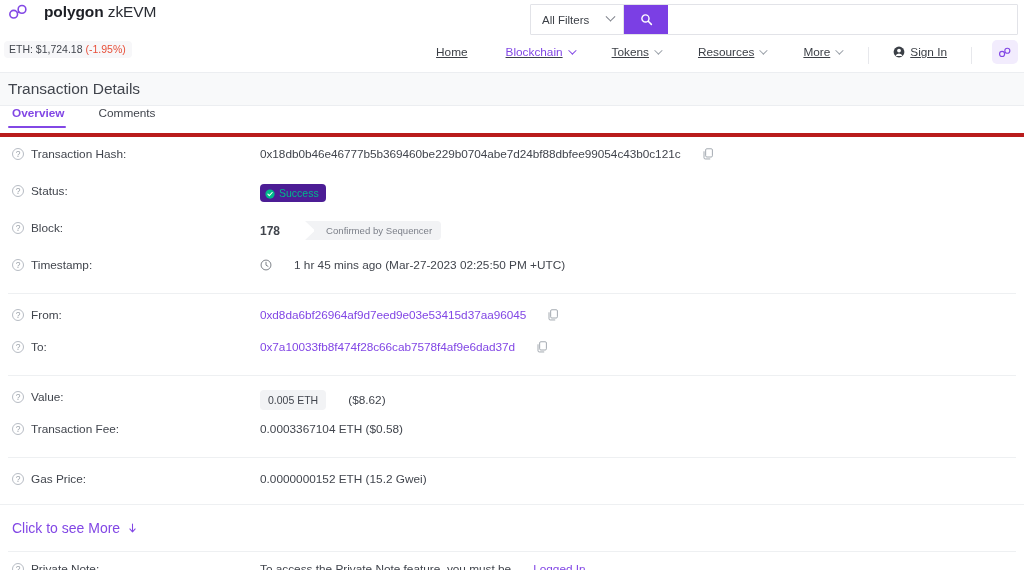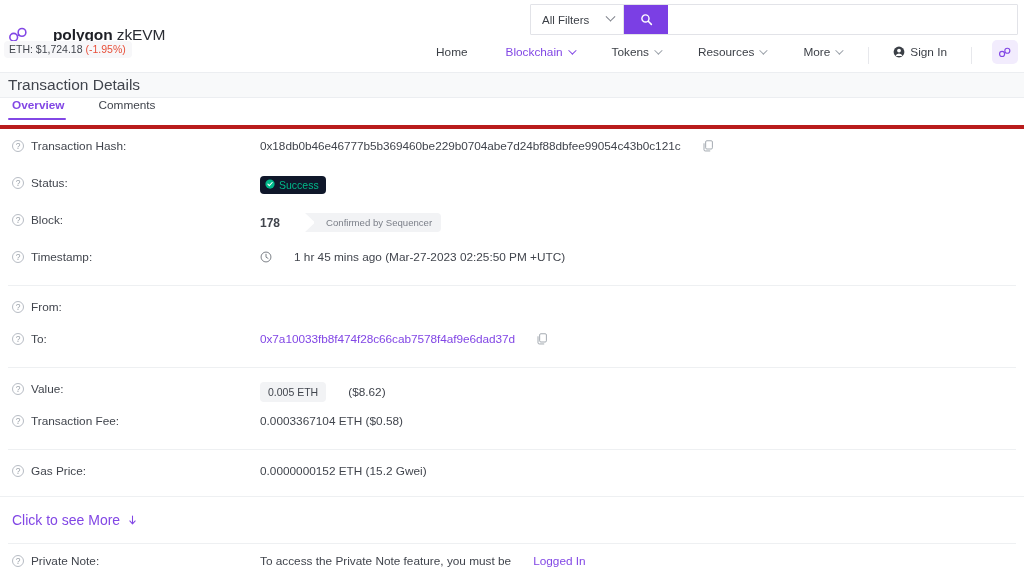--- a/index.html
+++ b/index.html
@@ -6,21 +6,21 @@
   html, body {
     width: 1024px; height: 570px;
     font-family: "Liberation Sans", sans-serif;
     background: #fff; color: #3b3f46;
     overflow: hidden;
   }
 
   
   .topbar { position: relative; height: 72px; background: #ffffff; }
 
-  .brand { position: absolute; left: 8px; top: 26px; display: flex; align-items: center; gap: 24px; }
+  .brand { position: absolute; left: 8px; top: 3px; display: flex; align-items: center; gap: 15px; }
   .brand-logo { width: 21px; height: 18px; display: block; }
   .brand-text { font-size: 15.5px; letter-spacing: -0.1px; white-space: nowrap; }
   .brand-text .b1 { font-weight: bold; color: #1d1f25; }
   .brand-text .b2 { font-weight: 400; color: #2a2d34; }
 
   .ethprice {
     position: absolute; left: 4px; top: 41px;
     background: #f7f7f9; border-radius: 4px;
     padding: 2px 6px 3px 5px;
     font-size: 10.5px; color: #41454d; white-space: nowrap;
@@ -47,41 +47,41 @@
     flex: 1; border: 0; outline: none; padding: 0 12px;
     font-size: 11.7px; color: #3b3f46; font-family: inherit; background: transparent;
   }
   .searchinput::placeholder { color: #a7abb4; }
   .searchbtn {
     width: 44px; background: #7b3fe4; border: 0; cursor: pointer;
     display: flex; align-items: center; justify-content: center;
   }
 
   
-  .nav { position: absolute; right: 6px; top: 40px; display: flex; align-items: flex-end; gap: 12px; }
+  .nav { position: absolute; right: 6px; top: 40px; display: flex; align-items: flex-end; gap: 12px; text-decoration: underline; }
   .navitem {
     display: flex; align-items: center; gap: 5px;
     font-size: 11.8px; color: #3b3f46; padding: 5px 13px; cursor: pointer;
     white-space: nowrap;
   }
   .navitem.active { color: #8247e5; }
   .navitem .nchev { width: 6px; height: 6px;
     border-right: 1.2px solid #9aa0a8; border-bottom: 1.2px solid #9aa0a8;
     transform: rotate(45deg) translateY(-2px); }
   .navitem.active .nchev { border-color: #8247e5; }
   .navsep { width: 1px; height: 17px; background: #e7e8ec; margin: 0 2px; }
   .signin { display: flex; align-items: center; gap: 5px; font-size: 11.8px; color: #3b3f46; padding: 5px 10px; cursor: pointer; }
   .chainbtn {
     width: 26px; height: 24px; margin-left: 6px; border-radius: 5px;
     background: #f2ecfd; display: flex; align-items: center; justify-content: center; cursor: pointer;
   }
 
   
   .titleband {
-    height: 26px; background: #f8f9fa;
+    height: 34px; background: #f8f9fa;
     border-top: 1px solid #eceef1; border-bottom: 1px solid #eceef1;
     display: flex; align-items: center; padding-left: 8px;
   }
   .pagetitle { font-size: 15.5px; color: #41454d; font-weight: 400; }
 
   
   .tabs { height: 31px; display: flex; align-items: flex-start; padding-left: 8px; border-bottom: 4px solid #b91c1c; gap: 20px; }
   .tab { font-size: 11.8px; padding: 0 10px 7px 4px; color: #41454d; cursor: pointer; position: relative; }
   .tab.active { color: #8247e5; font-weight: bold; }
   .tab.active::after {
@@ -103,22 +103,22 @@
     flex-shrink: 0; margin-top: 1px; font-family: "Liberation Sans", sans-serif;
   }
   .labeltext { font-size: 11.8px; color: #41454d; white-space: nowrap; }
   .value { font-size: 11.8px; color: #41454d; display: flex; align-items: center; gap: 22px; flex-wrap: wrap; }
   .mono-ish { letter-spacing: -0.05px; }
   .link { color: #8247e5; cursor: pointer; text-decoration: none; }
 
   .copy { width: 11px; height: 12px; flex-shrink: 0; cursor: pointer; }
 
   .badge-success {
-    display: inline-flex; align-items: flex-start; gap: 4px;
-    background: #0f172a; color: #00b98a; border-radius: 4px;
+    display: inline-flex; align-items: flex-end; gap: 4px;
+    background: #4c1d95; color: #00b98a; border-radius: 4px;
     padding: 3px 7px 3px 5px; font-size: 10.5px; font-weight: 400;
   }
   .tick { width: 10px; height: 10px; flex-shrink: 0; }
 
   .blocknum { font-size: 12px; font-weight: bold; color: #41454d; }
   .seqbadge {
     position: relative; background: #f2f3f5; color: #7b7f88;
     font-size: 9.6px; padding: 4px 9px 4px 12px; margin-left: 12px;
     border-radius: 0 4px 4px 0;
   }
@@ -285,20 +285,27 @@
       </svg>
       <span>1 hr 45 mins ago (Mar-27-2023 02:25:50 PM +UTC)</span>
     </div>
   </div>
 
   <div class="row tall sep">
     <div class="label">
       <span class="qmark">?</span>
       <span class="labeltext">From:</span>
     </div>
+    <div class="value">
+      <span class="link mono-ish">0xd8da6bf26964af9d7eed9e03e53415d37aa96045</span>
+      <svg class="copy" viewBox="0 0 14 16">
+        <rect x="3.2" y="1" width="9" height="11" rx="1.6" fill="none" stroke="#9aa0a8" stroke-width="1.2"></rect>
+        <path d="M9.3 14.6H2.6A1.6 1.6 0 0 1 1 13V4.4" fill="none" stroke="#9aa0a8" stroke-width="1.2"></path>
+      </svg>
+    </div>
   </div>
 
   <div class="row tall">
     <div class="label">
       <span class="qmark">?</span>
       <span class="labeltext">To:</span>
     </div>
     <div class="value">
       <span class="link mono-ish">0x7a10033fb8f474f28c66cab7578f4af9e6dad37d</span>
       <svg class="copy" viewBox="0 0 14 16">

